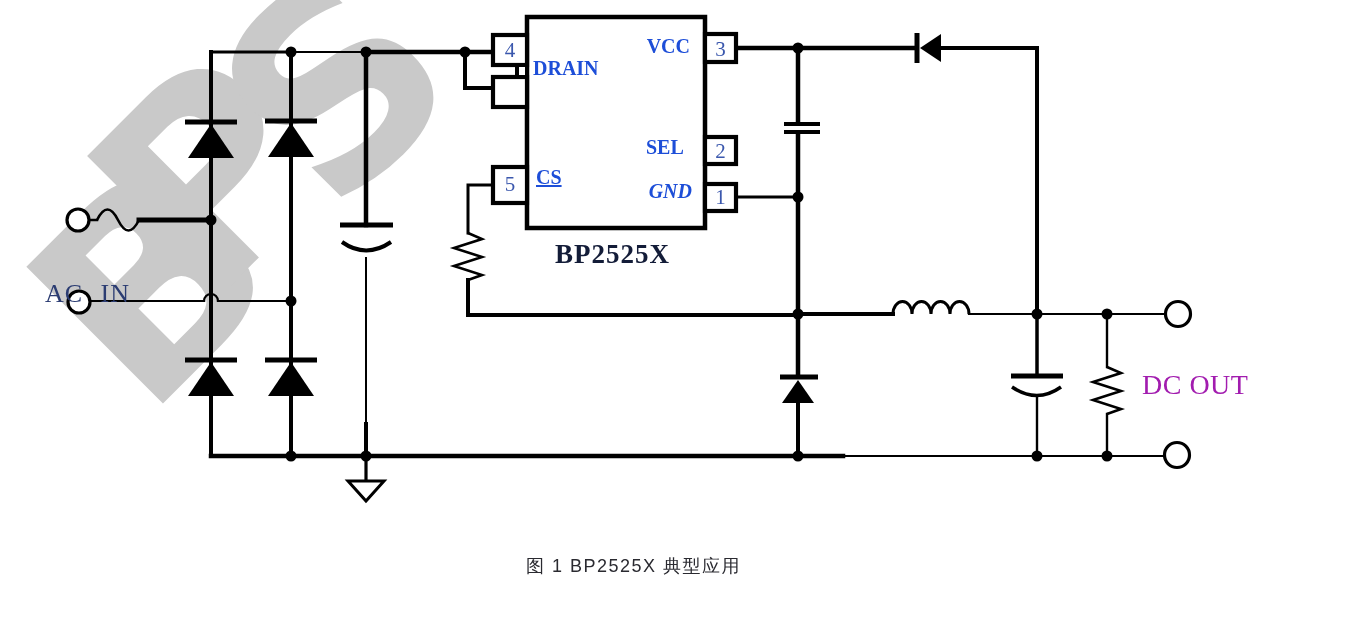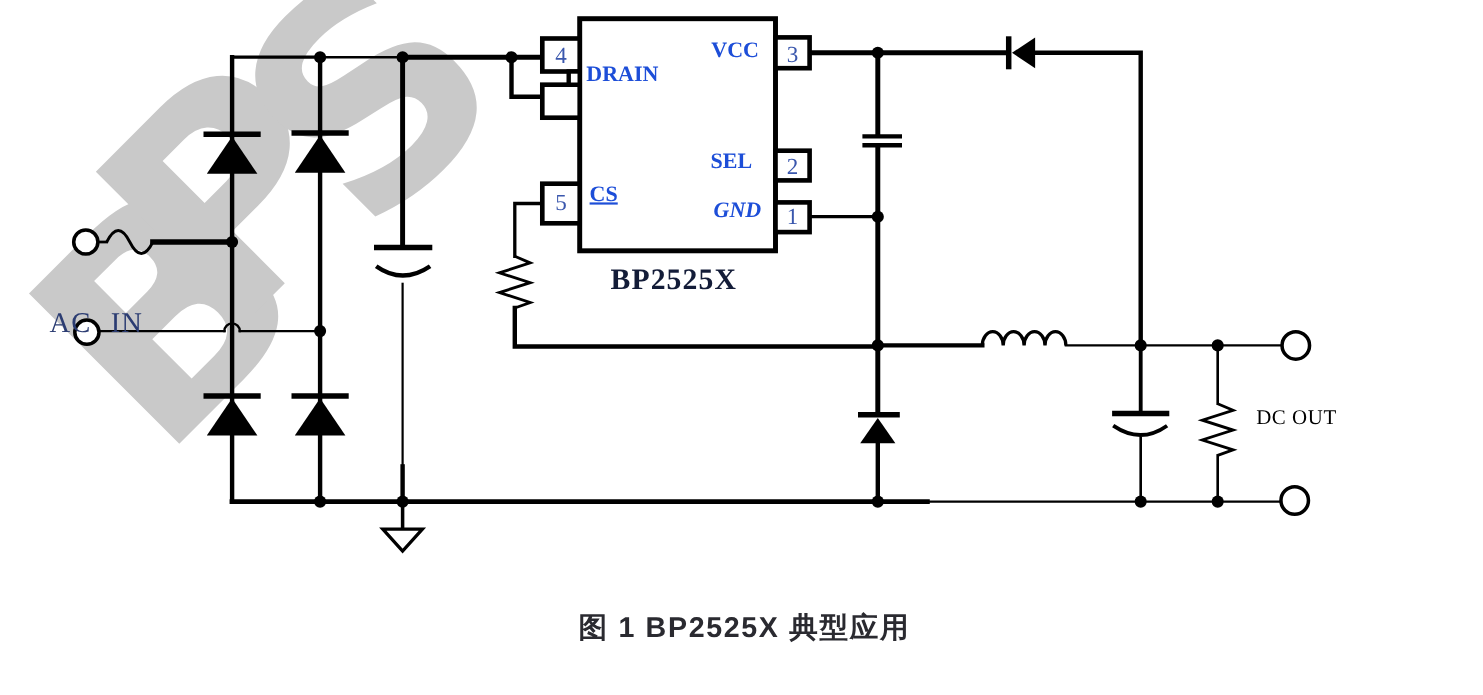--- a/index.html
+++ b/index.html
@@ -6,39 +6,39 @@
   #stage{position:relative;width:1348px;height:632px;background:#ffffff;overflow:hidden;
          font-family:"Liberation Serif",serif;}
   #stage svg{position:absolute;left:0;top:0;}
   .lbl{position:absolute;white-space:nowrap;line-height:1.05;}
   .io-lbl{color:#2b3c72;font-size:26px;font-weight:500;letter-spacing:1px;}
   .pin-lbl{color:#1d4ed8;font-size:20px;font-weight:bold;}
   .pin-num{color:#3a57ad;font-size:21px;font-weight:500;text-align:center;}
   .wm-letter{font-family:"DejaVu Sans",sans-serif;font-weight:bold;}
 
   #ac-in{left:45px;top:252px;word-spacing:10px;margin-top:28px;}
-  #dc-out{left:1142px;top:370px;font-size:19px;letter-spacing:0.5px;color:#000000;}
+  #dc-out{left:1142px;top:370px;font-size:28px;letter-spacing:0.5px;color:#a21caf;}
 
   #lbl-drain{left:533px;top:58px;}
   #lbl-vcc{left:640px;top:36px;width:50px;text-align:right;}
   #lbl-sel{left:646px;top:137px;width:44px;text-align:left;}
   #lbl-gnd{left:638px;top:181px;width:54px;text-align:right;font-style:italic;}
   #lbl-cs{left:536px;top:167px;text-decoration:underline;}
 
   #num-4{left:493px;top:39px;width:34px;}
   #num-5{left:493px;top:173px;width:34px;}
   #num-3{left:705px;top:38px;width:31px;}
   #num-2{left:705px;top:140px;width:31px;}
   #num-1{left:705px;top:186px;width:31px;}
 
   #ic-name{left:555px;top:240px;width:140px;text-align:left;
            font-size:27px;font-weight:bold;letter-spacing:1px;color:#131c38;}
 
   #caption{left:526px;top:557px;font-family:"Liberation Sans",sans-serif;
-           font-size:26px;font-weight:700;letter-spacing:1.5px;color:#2a2a30;}
+           font-size:18px;font-weight:400;letter-spacing:1.5px;color:#2a2a30;}
 </style>
 </head>
 <body>
 
 <div id="stage">
 
   <svg width="1348" height="632" viewBox="0 0 1348 632">
 
     <g fill="#c9c9c9">
       <g transform="translate(150,282) rotate(-45)">

